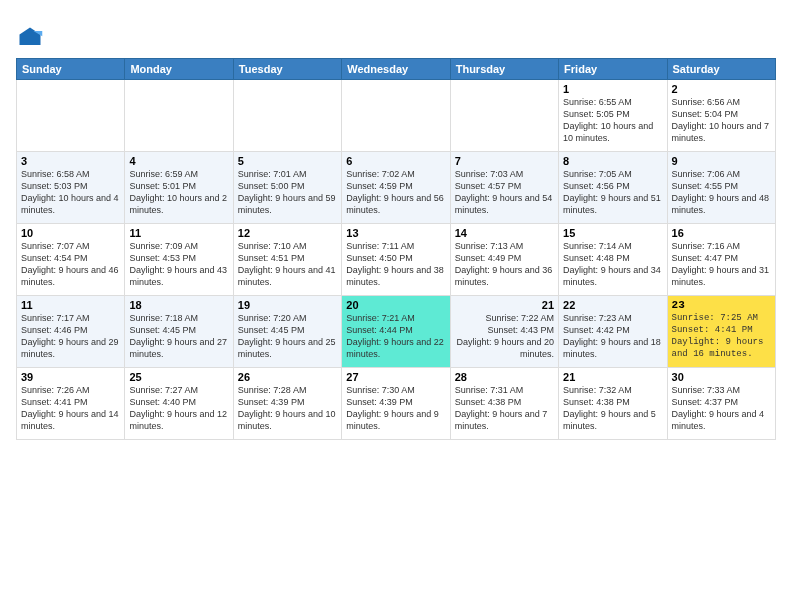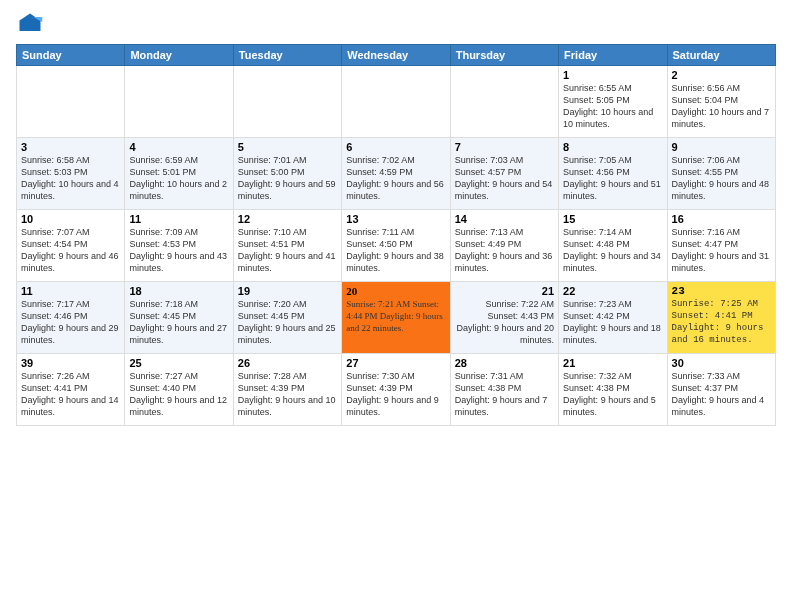--- a/index.html
+++ b/index.html
@@ -6,21 +6,21 @@
     body {
       width: 792px;
       height: 612px;
       font-family: Arial, sans-serif;
       background: #fff;
       overflow: hidden;
     }
     .page {
       width: 792px;
       height: 612px;
-      padding: 10px 16px 8px 16px;
+      padding: 24px 16px 8px 16px;
     }
     .header {
       display: flex;
       align-items: flex-start;
       justify-content: space-between;
       margin-bottom: 6px;
     }
     .logo {
       display: flex;
       align-items: center;
@@ -244,21 +244,21 @@
             <div class="day-info">Sunrise: 7:18 AM
 Sunset: 4:45 PM
 Daylight: 9 hours and 27 minutes.</div>
           </td>
           <td style="background: rgb(240, 245, 251);">
             <span class="day-number">19</span>
             <div class="day-info">Sunrise: 7:20 AM
 Sunset: 4:45 PM
 Daylight: 9 hours and 25 minutes.</div>
           </td>
-          <td style="background: #f97316; font-family: Liberation Serif, serif;">
+          <td style="background: #5eead4;">
             <span class="day-number">20</span>
             <div class="day-info">Sunrise: 7:21 AM
 Sunset: 4:44 PM
 Daylight: 9 hours and 22 minutes.</div>
           </td>
           <td style="background: rgb(240, 245, 251); text-align: right;">
             <span class="day-number">21</span>
             <div class="day-info">Sunrise: 7:22 AM
 Sunset: 4:43 PM
 Daylight: 9 hours and 20 minutes.</div>

